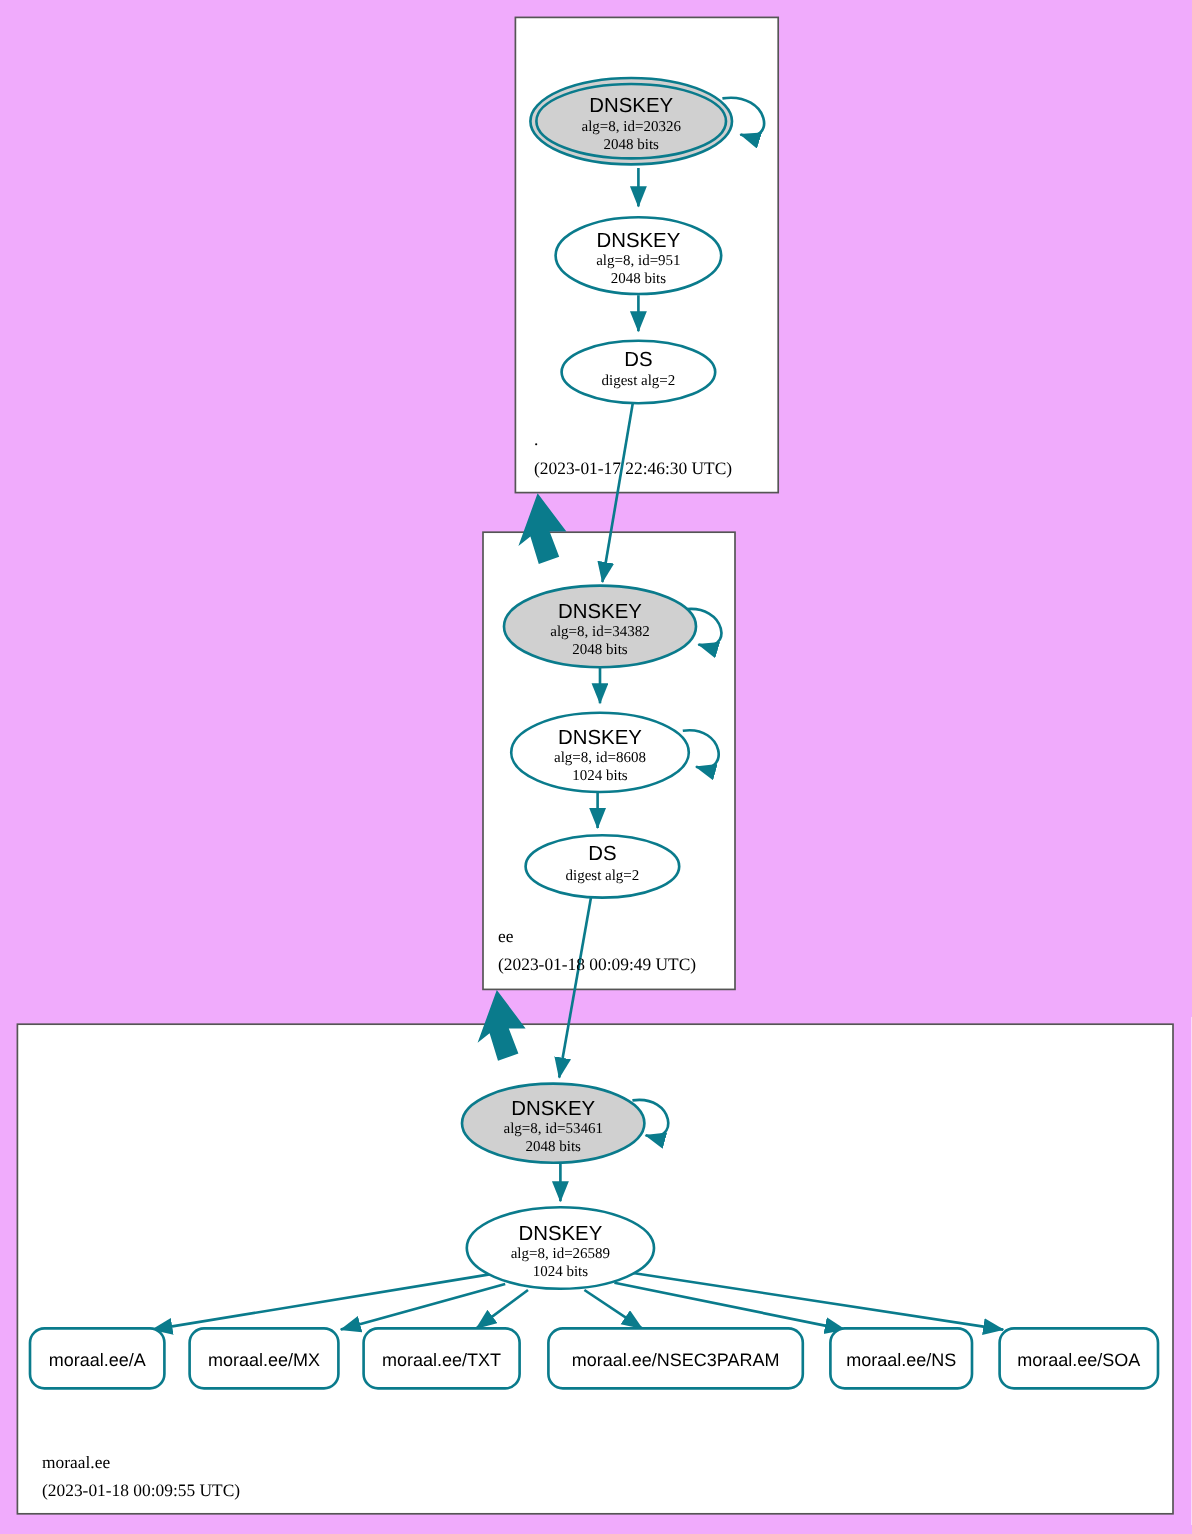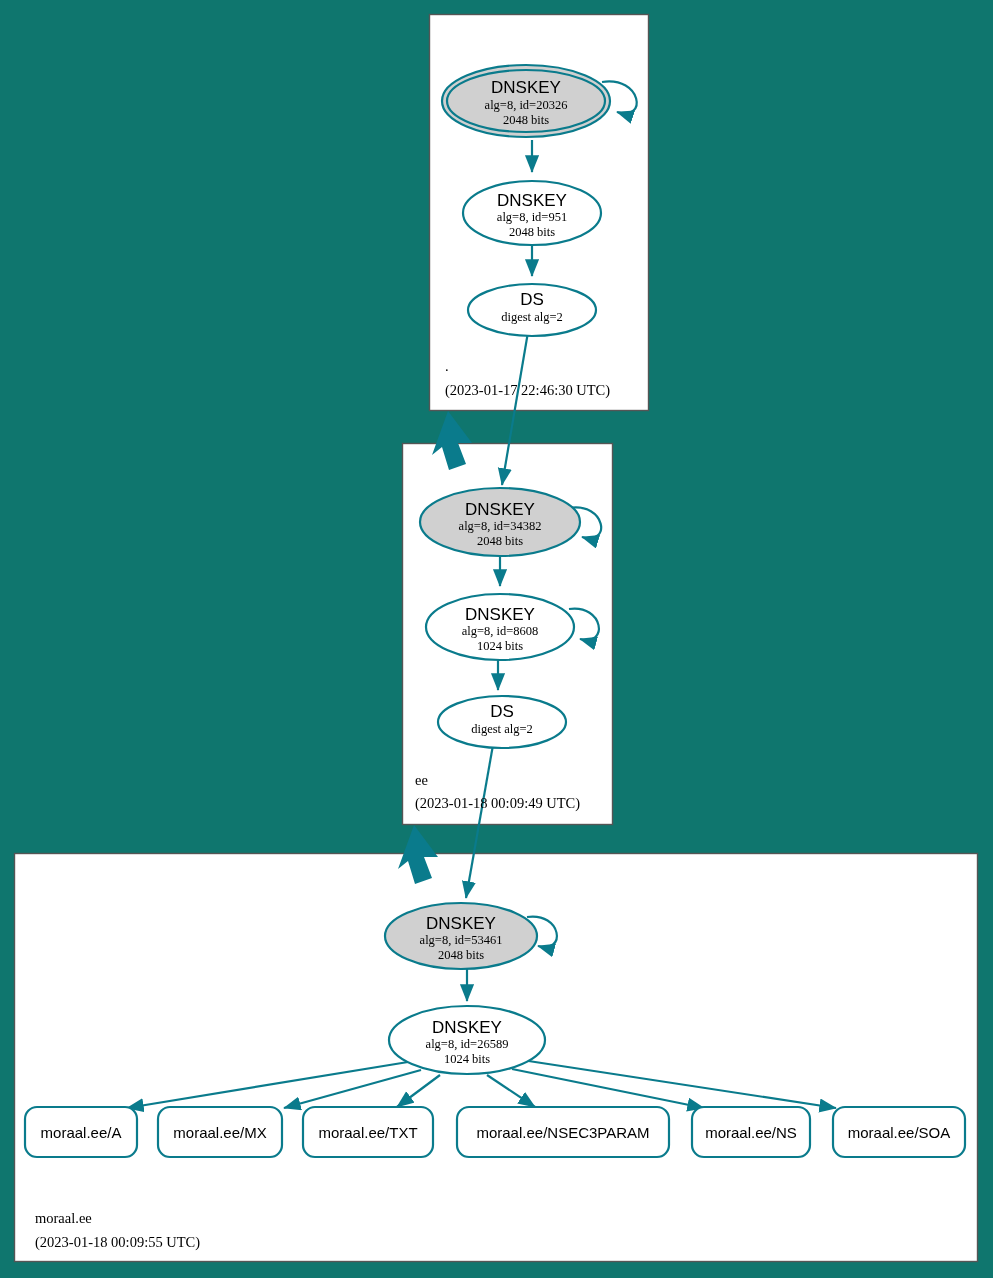--- a/index.html
+++ b/index.html
@@ -8,21 +8,21 @@
     padding: 0;
     background: #ffffff;
   }
   body {
     font-family: "Liberation Serif", serif;
   }
   #canvas {
     position: relative;
     width: 993px;
     height: 1278px;
-    background: #0f766e;
+    background: #f0abfc;
     overflow: hidden;
   }
   svg.layer {
     position: absolute;
     left: 0;
     top: 0;
     width: 993px;
     height: 1278px;
     pointer-events: none;
   }

